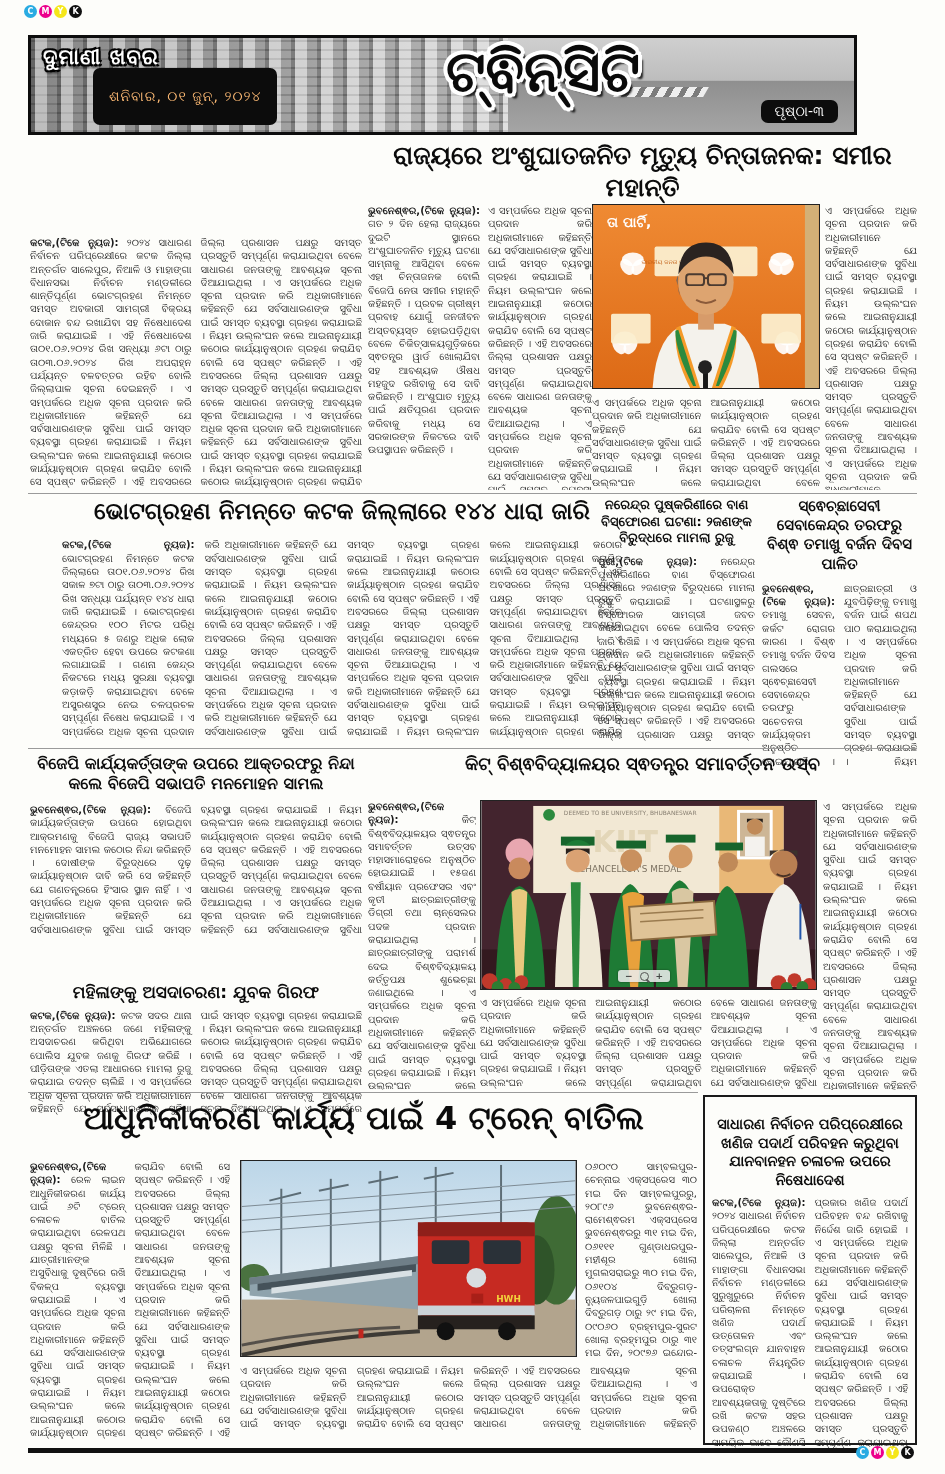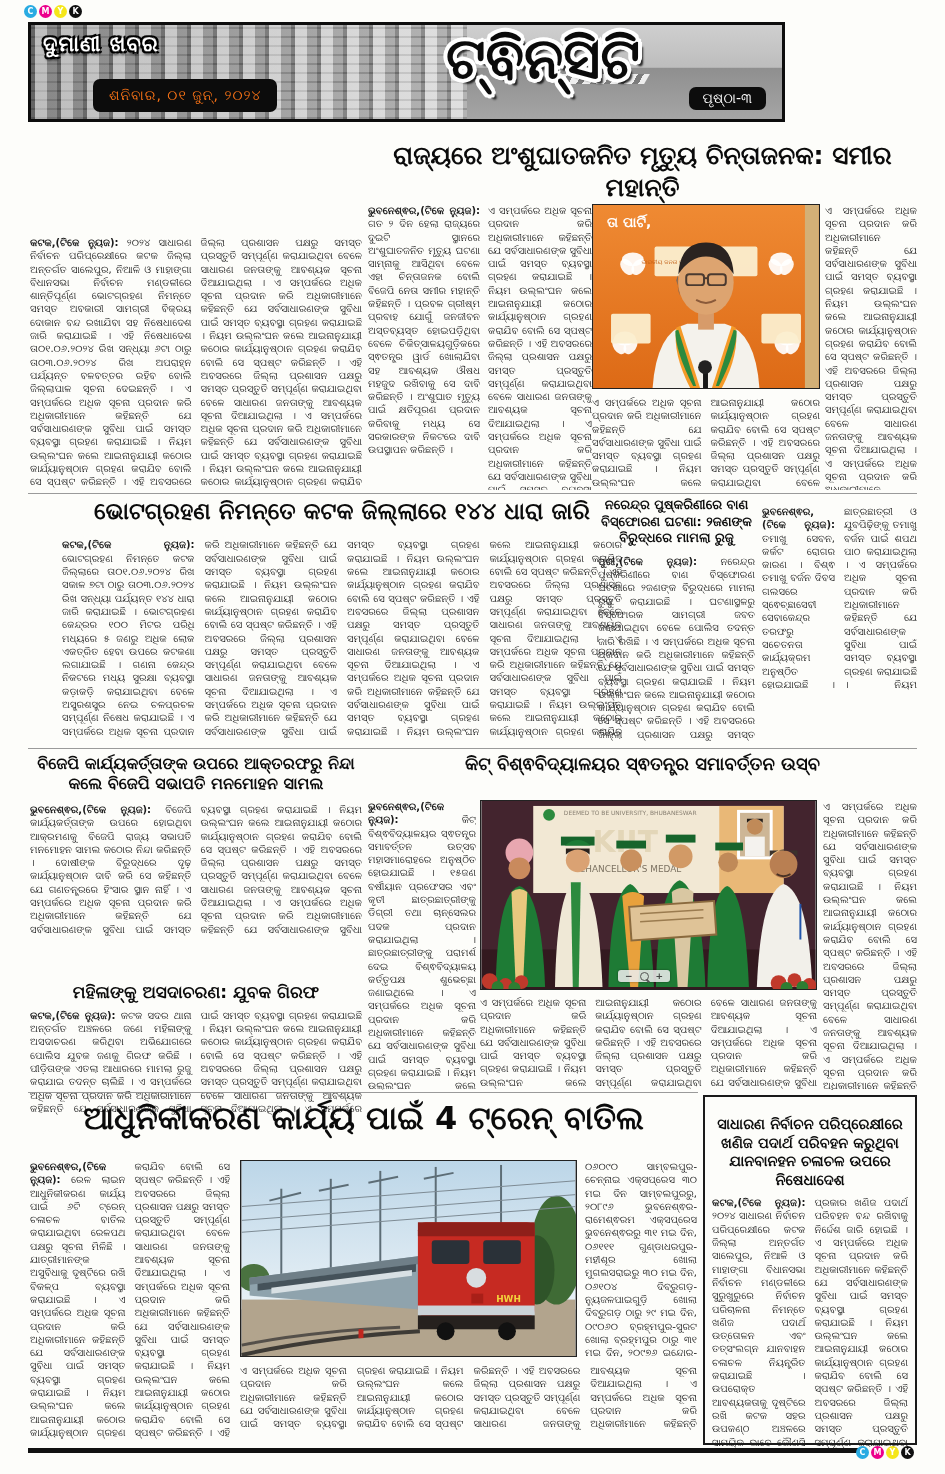--- a/index.html
+++ b/index.html
@@ -7,34 +7,34 @@
         font-family:"DejaVu Sans","Liberation Sans",sans-serif;overflow:hidden;margin:0 auto;}
   .abs{position:absolute;box-sizing:border-box;}
 
   
   .cmyk{display:flex;gap:2px;}
   .dot{width:13px;height:13px;border-radius:50%;display:flex;align-items:center;justify-content:center;
        font-size:8px;font-weight:bold;color:#fff;line-height:1;}
   .dot.c{background:#29abe2;} .dot.m{background:#ec008c;} .dot.y{background:#f5e619;color:#fff;} .dot.k{background:#101010;}
 
   
-  .masthead{left:28px;top:22px;width:757px;height:100px;border:3px solid #0d0d0d;
+  .masthead{left:28px;top:35px;width:829px;height:100px;border:3px solid #0d0d0d;
             background:linear-gradient(90deg,#8f8f8f 0%,#c2c2c2 40%,#d8d8d8 62%,#a8a8a8 100%);overflow:hidden;}
   .m-bld{left:0;top:0;width:58%;height:100%;
          background:repeating-linear-gradient(90deg,rgba(30,30,30,.38) 0 4px,rgba(235,235,235,.5) 4px 16px,rgba(120,120,120,.35) 16px 26px),
                     repeating-linear-gradient(0deg,rgba(50,50,50,.30) 0 2px,transparent 2px 9px);}
   .m-street{right:0;top:0;width:42%;height:100%;
             background:linear-gradient(180deg,#cfcfcf 0%,#bdbdbd 45%,#8f8f8f 46%,#a5a5a5 100%);}
   .m-zebra{right:18%;top:52%;width:90px;height:10px;
            background:repeating-linear-gradient(90deg,#eee 0 8px,#7c7c7c 8px 14px);transform:skewX(-30deg);}
   .m-logo{left:12px;top:7px;font-size:21px;font-weight:bold;color:#fff;letter-spacing:1px;
           text-shadow:-2px -2px 0 #000,2px -2px 0 #000,-2px 2px 0 #000,2px 2px 0 #000,0 3px 3px #000;}
   .m-logo-red{position:absolute;left:6px;top:2px;width:26px;height:26px;background:#d42a1e;z-index:-1;}
-  .m-date{left:62px;bottom:7px;background:#0c0c0c;color:#f97316;border-radius:7px;
-          padding:8px 16px;font-size:14px;letter-spacing:1px;}
+  .m-date{left:62px;bottom:7px;background:#0c0c0c;color:#fdba74;border-radius:7px;
+          padding:20px 16px;font-size:14px;letter-spacing:1px;}
   .m-title{left:415px;top:0px;width:330px;text-align:left;font-size:57px;font-weight:bold;color:#0a0a0a;
            text-shadow:-3px -3px 0 #fff,3px -3px 0 #fff,-3px 3px 0 #fff,3px 3px 0 #fff,-4px 0 0 #fff,4px 0 0 #fff,0 -4px 0 #fff,0 4px 0 #fff,5px 5px 2px rgba(0,0,0,.8);}
   .m-page{right:16px;bottom:9px;background:#0c0c0c;color:#fff;border-radius:7px;
           padding:3px 14px;font-size:14px;}
 
   
   .headline{font-weight:bold;color:#0b0b0b;text-align:center;line-height:1.28;}
   .body-text{font-size:10px;line-height:1.33;color:#1d1d1d;text-align:justify;overflow:hidden;
              word-break:break-word;}
   .cols2{column-count:2;column-gap:9px;}
@@ -169,20 +169,21 @@
   <div class="abs" style="left:598px;top:497px;width:157px;">
     <div class="headline" style="font-size:13px;">ନରେନ୍ଦ୍ର ପୁଷ୍କରିଣୀରେ ବାଣ ବିସ୍ଫୋରଣ ଘଟଣା: ୨ଜଣଙ୍କ ବିରୁଦ୍ଧରେ ମାମଲା ରୁଜୁ</div>
     <div class="body-text" style="margin-top:8px;height:186px;">
       <span class="dateline">ପୁରୀ,(ଟିକେ ନ୍ୟୁଜ):</span>
       <span> ନରେନ୍ଦ୍ର ପୁଷ୍କରିଣୀରେ ବାଣ ବିସ୍ଫୋରଣ ଘଟଣାରେ ୨ଜଣଙ୍କ ବିରୁଦ୍ଧରେ ମାମଲା ରୁଜୁ କରାଯାଇଛି । ଘଟଣାସ୍ଥଳରୁ ବିସ୍ଫୋରକ ସାମଗ୍ରୀ ଜବତ କରାଯାଇଥିବା ବେଳେ ପୋଲିସ ତଦନ୍ତ ଜାରି ରଖିଛି । </span>
       <span>ଏ ସମ୍ପର୍କରେ ଅଧିକ ସୂଚନା ପ୍ରଦାନ କରି ଅଧିକାରୀମାନେ କହିଛନ୍ତି ଯେ ସର୍ବସାଧାରଣଙ୍କ ସୁବିଧା ପାଇଁ ସମସ୍ତ ବ୍ୟବସ୍ଥା ଗ୍ରହଣ କରାଯାଇଛି । ନିୟମ ଉଲ୍ଲଂଘନ କଲେ ଆଇନାନୁଯାୟୀ କଠୋର କାର୍ଯ୍ୟାନୁଷ୍ଠାନ ଗ୍ରହଣ କରାଯିବ ବୋଲି ସେ ସ୍ପଷ୍ଟ କରିଛନ୍ତି । ଏହି ଅବସରରେ ଜିଲ୍ଲା ପ୍ରଶାସନ ପକ୍ଷରୁ ସମସ୍ତ ପ୍ରସ୍ତୁତି ସମ୍ପୂର୍ଣ୍ଣ କରାଯାଇଥିବା ବେଳେ ସାଧାରଣ ଜନତାଙ୍କୁ ଆବଶ୍ୟକ ସୂଚନା ଦିଆଯାଇଥିଲା ।  ଏ ସମ୍ପର୍କରେ ଅଧିକ ସୂଚନା ପ୍ରଦାନ କରି ଅଧିକାରୀମାନେ କହିଛନ୍ତି ଯେ ସର୍ବସାଧାରଣଙ୍କ ସୁବିଧା ପାଇଁ ସମସ୍ତ ବ୍ୟବସ୍ଥା ଗ୍ରହଣ କରାଯାଇଛି । ନିୟମ ଉଲ୍ଲଂଘନ କଲେ ଆଇନାନୁଯାୟୀ କଠୋର କାର୍ଯ୍ୟାନୁଷ୍ଠାନ ଗ୍ରହଣ କରାଯିବ ବୋଲି ସେ ସ୍ପଷ୍ଟ କରିଛନ୍ତି । ଏହି ଅବସରରେ ଜିଲ୍ଲା ପ୍ରଶାସନ ପକ୍ଷରୁ ସମସ୍ତ ପ୍ରସ୍ତୁତି ସମ୍ପୂର୍ଣ୍ଣ କରାଯାଇଥିବା ବେଳେ ସାଧାରଣ ଜନତାଙ୍କୁ ଆବଶ୍ୟକ ସୂଚନା ଦିଆଯାଇଥିଲା । </span>
     </div>
   </div>
 
   <div class="abs" style="left:762px;top:497px;width:155px;">
+    <div class="headline" style="font-size:15px;">ସ୍ଵେଚ୍ଛାସେବୀ ସେବାକେନ୍ଦ୍ର ତରଫରୁ ବିଶ୍ଵ ତମାଖୁ ବର୍ଜନ ଦିବସ ପାଳିତ</div>
     <div class="body-text cols2" style="margin-top:8px;height:198px;">
       <span class="dateline">ଭୁବନେଶ୍ଵର,(ଟିକେ ନ୍ୟୁଜ):</span>
       <span> ତମାଖୁ ସେବନ, କର୍କଟ ରୋଗର କାରଣ । ବିଶ୍ଵ ତମାଖୁ ବର୍ଜନ ଦିବସ ଗଲସରେ ସ୍ଵେଚ୍ଛାସେବୀ ସେବାକେନ୍ଦ୍ର ତରଫରୁ ସଚେତନତା କାର୍ଯ୍ୟକ୍ରମ ଅନୁଷ୍ଠିତ ହୋଇଯାଇଛି । ଛାତ୍ରଛାତ୍ରୀ ଓ ଯୁବପିଢ଼ିଙ୍କୁ ତମାଖୁ ବର୍ଜନ ପାଇଁ ଶପଥ ପାଠ କରାଯାଇଥିଲା । </span>
       <span>ଏ ସମ୍ପର୍କରେ ଅଧିକ ସୂଚନା ପ୍ରଦାନ କରି ଅଧିକାରୀମାନେ କହିଛନ୍ତି ଯେ ସର୍ବସାଧାରଣଙ୍କ ସୁବିଧା ପାଇଁ ସମସ୍ତ ବ୍ୟବସ୍ଥା ଗ୍ରହଣ କରାଯାଇଛି । ନିୟମ ଉଲ୍ଲଂଘନ କଲେ ଆଇନାନୁଯାୟୀ କଠୋର କାର୍ଯ୍ୟାନୁଷ୍ଠାନ ଗ୍ରହଣ କରାଯିବ ବୋଲି ସେ ସ୍ପଷ୍ଟ କରିଛନ୍ତି । ଏହି ଅବସରରେ ଜିଲ୍ଲା ପ୍ରଶାସନ ପକ୍ଷରୁ ସମସ୍ତ ପ୍ରସ୍ତୁତି ସମ୍ପୂର୍ଣ୍ଣ କରାଯାଇଥିବା ବେଳେ ସାଧାରଣ ଜନତାଙ୍କୁ ଆବଶ୍ୟକ ସୂଚନା ଦିଆଯାଇଥିଲା ।  ଏ ସମ୍ପର୍କରେ ଅଧିକ ସୂଚନା ପ୍ରଦାନ କରି ଅଧିକାରୀମାନେ କହିଛନ୍ତି ଯେ ସର୍ବସାଧାରଣଙ୍କ ସୁବିଧା ପାଇଁ ସମସ୍ତ ବ୍ୟବସ୍ଥା ଗ୍ରହଣ କରାଯାଇଛି । ନିୟମ ଉଲ୍ଲଂଘନ କଲେ ଆଇନାନୁଯାୟୀ କଠୋର କାର୍ଯ୍ୟାନୁଷ୍ଠାନ ଗ୍ରହଣ କରାଯିବ ବୋଲି ସେ ସ୍ପଷ୍ଟ କରିଛନ୍ତି । ଏହି ଅବସରରେ ଜିଲ୍ଲା ପ୍ରଶାସନ ପକ୍ଷରୁ ସମସ୍ତ ପ୍ରସ୍ତୁତି ସମ୍ପୂର୍ଣ୍ଣ କରାଯାଇଥିବା ବେଳେ ସାଧାରଣ ଜନତାଙ୍କୁ ଆବଶ୍ୟକ ସୂଚନା ଦିଆଯାଇଥିଲା । </span>
     </div>
   </div>
 
   <div class="rule-h abs" style="left:28px;top:748px;width:889px;"></div>
 
   <div class="abs" style="left:30px;top:754px;width:332px;">

